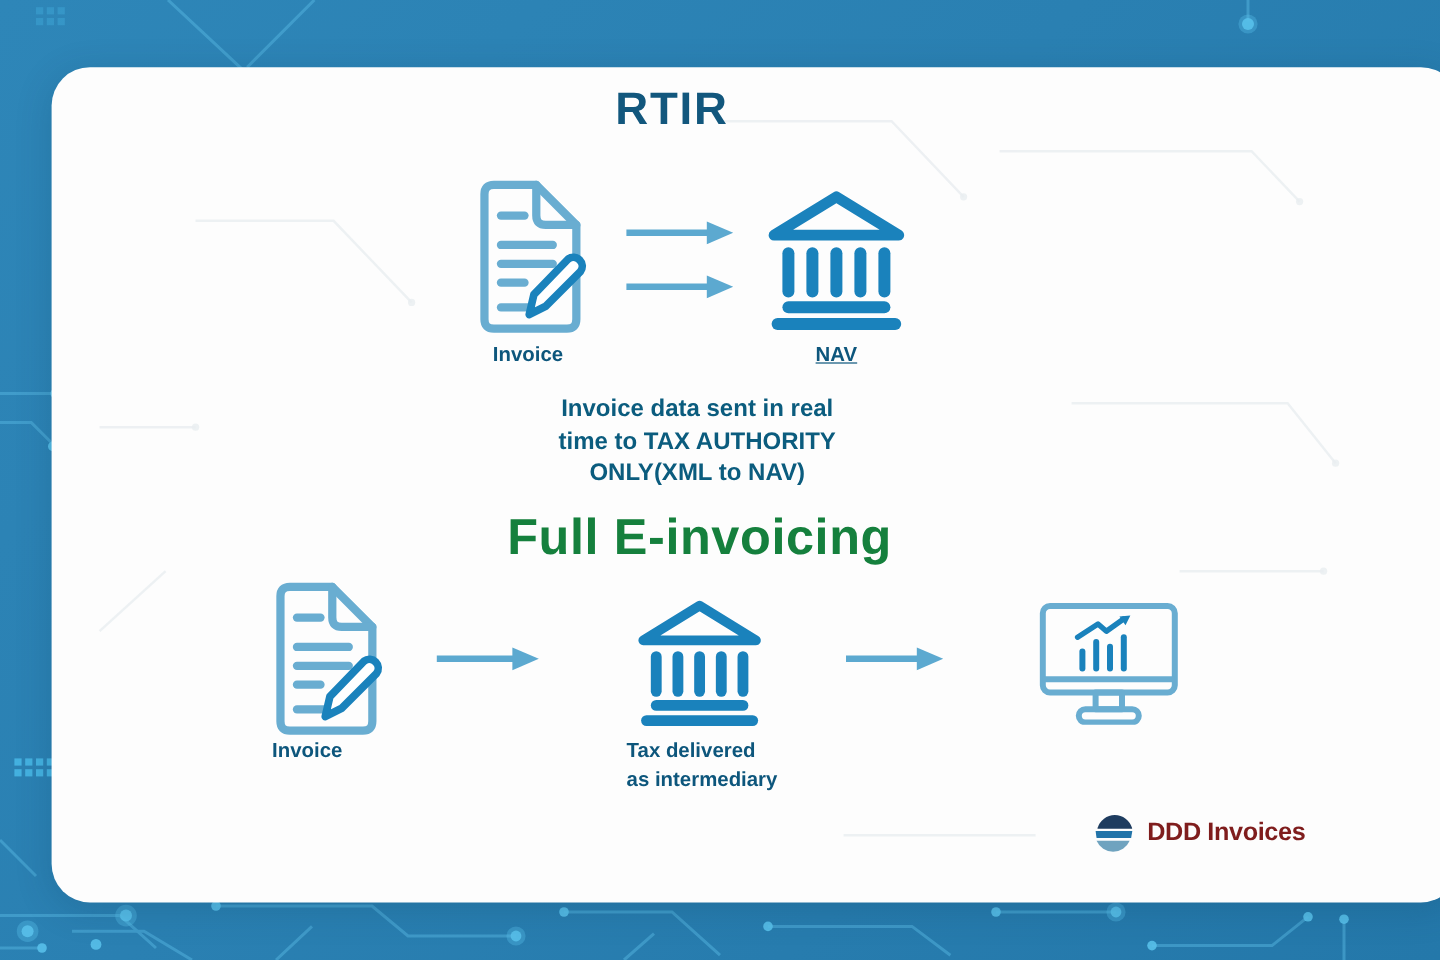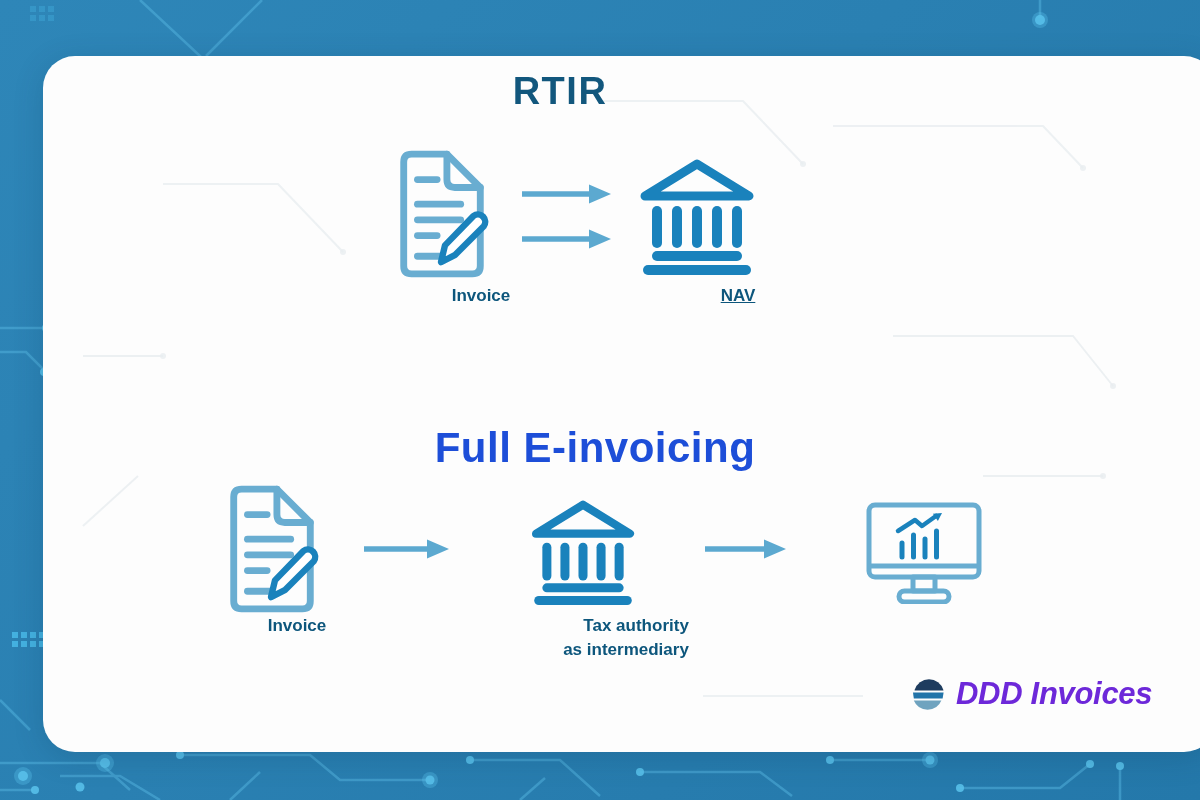--- a/index.html
+++ b/index.html
@@ -8,28 +8,28 @@
          background:linear-gradient(135deg,#2e86b8 0%,#2a80b2 45%,#2478aa 100%);}
   .bg-svg{position:absolute;left:0;top:0;}
   .card{position:absolute;left:43px;top:56px;width:1173px;height:696px;
         background:#fdfdfd;border-radius:32px;overflow:hidden;
         box-shadow:0 6px 30px rgba(10,50,80,0.18);}
   .card-svg{position:absolute;left:0;top:0;}
   .abs{position:absolute;}
   .center-x{transform:translateX(-50%);}
   .rtir-title{left:517px;top:14px;font-size:38px;font-weight:800;letter-spacing:1.5px;
               color:#12577d;white-space:nowrap;}
-  .full-title{left:552px;top:368px;font-size:42px;font-weight:800;letter-spacing:0.5px;
-              color:#1d4ed8;white-space:nowrap;}
-  .icon-label{font-size:17px;font-weight:700;color:#0d567c;white-space:nowrap;text-align:right;margin-left:41px;}
+  .full-title{left:540px;top:368px;font-size:42px;font-weight:800;letter-spacing:0.5px;
+              color:#15803d;white-space:nowrap;}
+  .icon-label{font-size:17px;font-weight:700;color:#0d567c;white-space:nowrap;text-align:left;}
   .two-line{line-height:24px;}
   .desc{left:538px;top:272px;font-size:20px;font-weight:700;color:#0b5c7e;
         text-align:center;line-height:26.5px;white-space:nowrap;}
   .logo{left:868px;top:620px;display:flex;align-items:center;gap:9px;}
-  .logo-text{font-size:31px;font-weight:700;color:#6d28d9;letter-spacing:-0.3px;white-space:nowrap;font-style:italic;}
+  .logo-text{font-size:21px;font-weight:700;color:#7f1d1d;letter-spacing:-0.3px;white-space:nowrap;}
 </style>
 </head>
 <body>
 
 <div class="stage">
 
   <svg class="bg-svg" width="1200" height="800" viewBox="0 0 1200 800">
     <g stroke="#55b5e0" stroke-width="2.5" fill="none" opacity="0.5">
       <polyline points="0,328 46,328"></polyline>
       <polyline points="0,352 26,352 44,370"></polyline>
@@ -158,20 +158,25 @@
         <line x1="82" y1="61" x2="82" y2="93" stroke-width="10"></line>
         <line x1="102" y1="61" x2="102" y2="93" stroke-width="10"></line>
         <line x1="22" y1="106" x2="102" y2="106" stroke-width="10"></line>
         <line x1="13" y1="120" x2="111" y2="120" stroke-width="10"></line>
       </g>
     </svg>
 
     <div class="abs center-x icon-label" style="left:397px;top:230px;">Invoice</div>
     <div class="abs center-x icon-label" style="left:654px;top:230px;text-decoration:underline;">NAV</div>
 
+    <div class="abs center-x desc">
+      <div>Invoice data sent in real</div>
+      <div>time to TAX AUTHORITY</div>
+      <div>ONLY(XML to NAV)</div>
+    </div>
 
     <div class="abs center-x full-title">Full E-invoicing</div>
 
     <svg class="abs" style="left:175px;top:427px;" width="108" height="130" viewBox="0 0 110 130">
       <g fill="none" stroke="#69add1" stroke-width="7" stroke-linecap="round" stroke-linejoin="round">
         <path d="M24,5 h36 l34,34 v80 q0,8 -8,8 h-62 q-8,0 -8,-8 v-106 q0,-8 8,-8 z"></path>
         <path d="M60,5 v26 q0,8 8,8 h26"></path>
         <line x1="30" y1="31" x2="50" y2="31"></line>
         <line x1="30" y1="56" x2="74" y2="56"></line>
         <line x1="30" y1="72" x2="74" y2="72"></line>
@@ -217,21 +222,21 @@
         <line x1="59" y1="37" x2="59" y2="55"></line>
         <line x1="70.5" y1="29" x2="70.5" y2="55"></line>
       </g>
       <polyline points="32,29 49,18 56,24 70,14" fill="none" stroke="#1a82bc" stroke-width="4.5" stroke-linecap="round" stroke-linejoin="round"></polyline>
       <polygon points="76,10 71.9,18.1 66.9,10.7" fill="#1a82bc" transform="translate(0,1)"></polygon>
     </svg>
 
     <div class="abs center-x icon-label" style="left:213px;top:560px;">Invoice</div>
 
     <div class="abs center-x icon-label two-line" style="left:542px;top:558px;">
-      <div>Tax authority</div>
+      <div>Tax delivered</div>
       <div>as intermediary</div>
     </div>
 
     <div class="abs center-x icon-label two-line" style="left:890px;top:558px;">
     </div>
 
     <div class="abs logo">
       <svg width="36" height="36" viewBox="0 0 36 36">
         <path d="M3.6,14 A15,15 0 0 1 32.4,14 L32.4,14.6 L3.6,14.6 Z" fill="#1e3c5f"></path>
         <path d="M2.6,16.6 L3.4,22.4 L32.2,22.4 L33.2,16.6 Z" fill="#2274a9" transform="translate(-0.6,0)"></path>

